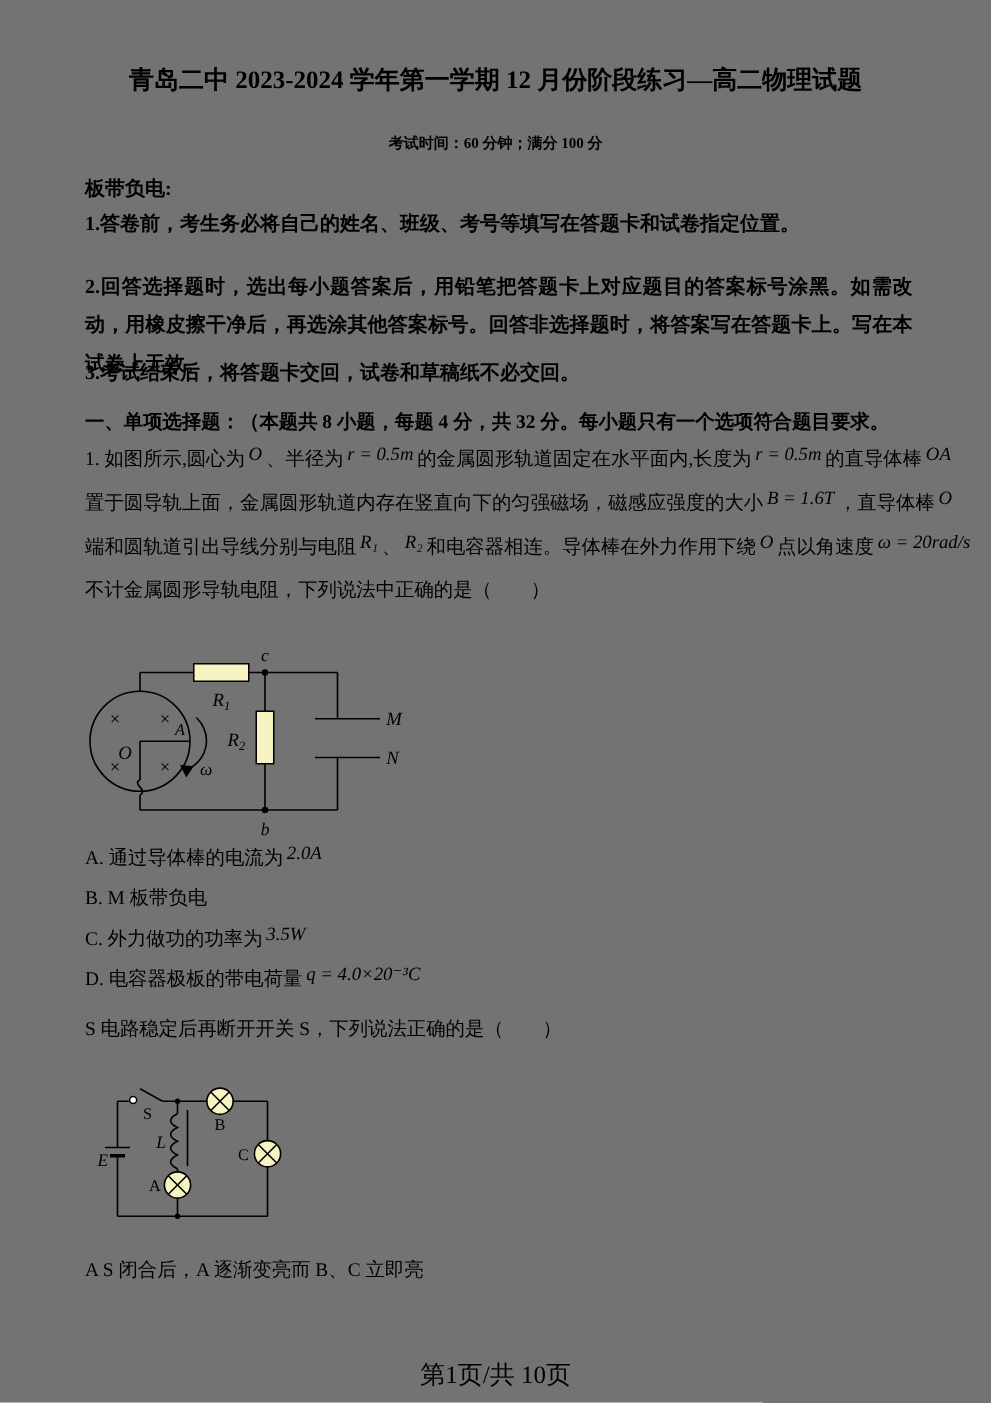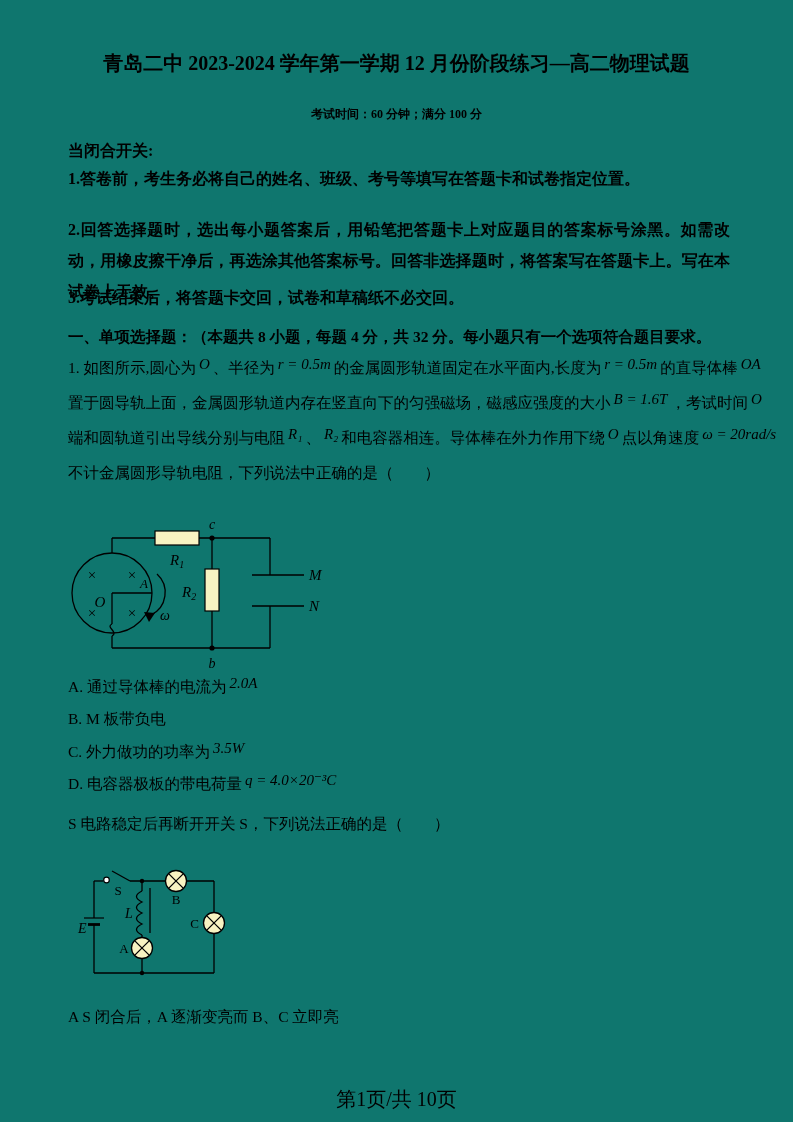--- a/index.html
+++ b/index.html
@@ -1,16 +1,16 @@
 <!DOCTYPE html>
 <html><head>
 <meta charset="utf-8">
 <style>
   html,body{margin:0;padding:0;background:#e8e8e8;}
-  .page{position:relative;width:793px;height:1122px;background:#0f766e;margin:0 auto;
+  .page{position:relative;width:793px;height:1122px;background:#737373;margin:0 auto;
         font-family:"Liberation Serif","DejaVu Serif",serif;color:#000;overflow:hidden;}
   .abs{position:absolute;}
   .title{top:50px;left:0;width:100%;text-align:center;font-size:20px;font-weight:bold;white-space:nowrap;}
   .subtitle{top:106px;left:0;width:100%;text-align:center;font-size:12px;font-weight:bold;}
   .notes-heading{top:141px;left:68px;font-size:16px;font-weight:bold;}
   .note{left:68px;font-size:16px;font-weight:bold;white-space:nowrap;}
   .note-wrap{left:68px;width:662px;font-size:16px;font-weight:bold;line-height:31px;text-align:justify;margin-top:16px;}
   .section-heading{top:327px;left:68px;font-size:15.5px;font-weight:bold;white-space:nowrap;}
   .qblock{left:68px;}
   .qline{font-size:15.5px;height:35px;line-height:35px;white-space:nowrap;}
@@ -23,30 +23,30 @@
   .svg-it{font-style:italic;}
 </style>
 </head>
 <body>
 
 <div class="page">
 
   <div class="abs title">青岛二中 2023-2024 学年第一学期 12 月份阶段练习—高二物理试题</div>
   <div class="abs subtitle">考试时间：60 分钟；满分 100 分</div>
 
-  <div class="abs notes-heading">当闭合开关:</div>
+  <div class="abs notes-heading">板带负电:</div>
   <div class="abs note" style="top:169px;font-family:Liberation Serif, serif;">1.答卷前，考生务必将自己的姓名、班级、考号等填写在答题卡和试卷指定位置。</div>
   <div class="abs note-wrap" style="top:198px;">2.回答选择题时，选出每小题答案后，用铅笔把答题卡上对应题目的答案标号涂黑。如需改动，用橡皮擦干净后，再选涂其他答案标号。回答非选择题时，将答案写在答题卡上。写在本试卷上无效。</div>
   <div class="abs note" style="top:288px;">3.考试结束后，将答题卡交回，试卷和草稿纸不必交回。</div>
 
   <div class="abs section-heading">一、单项选择题：（本题共 8 小题，每题 4 分，共 32 分。每小题只有一个选项符合题目要求。</div>
 
   <div class="abs qblock" style="top:350px;">
     <div class="qline"><span class="txt">1.  如图所示,圆心为</span><span class="formula">O</span><span class="txt">、半径为</span><span class="formula">r = 0.5m</span><span class="txt">的金属圆形轨道固定在水平面内,长度为</span><span class="formula">r = 0.5m</span><span class="txt">的直导体棒</span><span class="formula">OA</span></div>
-    <div class="qline"><span class="txt">置于圆导轨上面，金属圆形轨道内存在竖直向下的匀强磁场，磁感应强度的大小</span><span class="formula">B = 1.6T</span><span class="txt">，考试时间</span><span class="formula">O</span></div>
+    <div class="qline"><span class="txt">置于圆导轨上面，金属圆形轨道内存在竖直向下的匀强磁场，磁感应强度的大小</span><span class="formula">B = 1.6T</span><span class="txt">，直导体棒</span><span class="formula">O</span></div>
     <div class="qline"><span class="txt">端和圆轨道引出导线分别与电阻</span><span class="formula">R₁</span><span class="txt">、</span><span class="formula">R₂</span><span class="txt">和电容器相连。导体棒在外力作用下绕</span><span class="formula">O</span><span class="txt">点以角速度</span><span class="formula">ω = 20rad/s</span></div>
     <div class="qline"><span class="txt">不计金属圆形导轨电阻，下列说法中正确的是（　　）</span></div>
   </div>
 
   <div class="abs" style="top:518px;left:60px;">
     <svg width="310" height="158" viewBox="0 0 310 158">
       <g stroke="#000" stroke-width="1.3" fill="none">
         <path d="M52,20 H210"></path>
         <path d="M52,20 V35"></path>
         <circle cx="52" cy="75" r="40"></circle>

